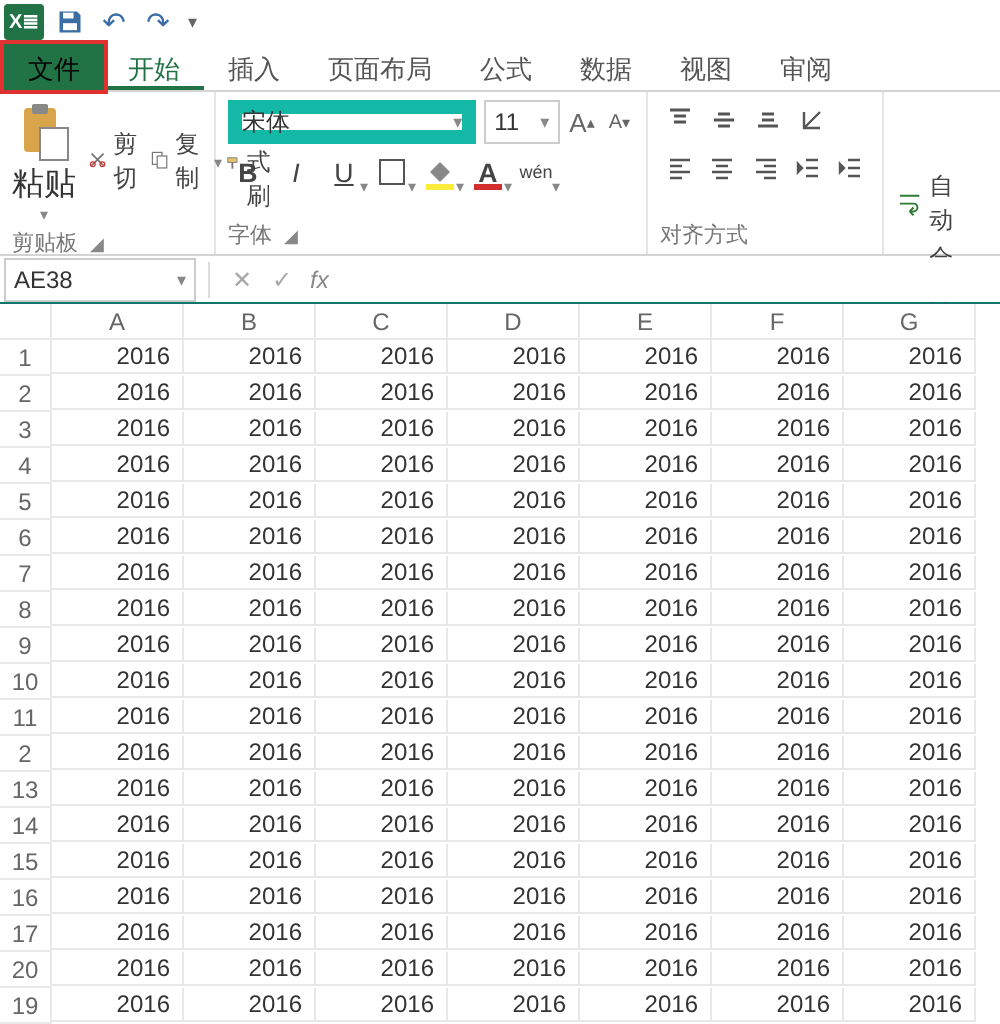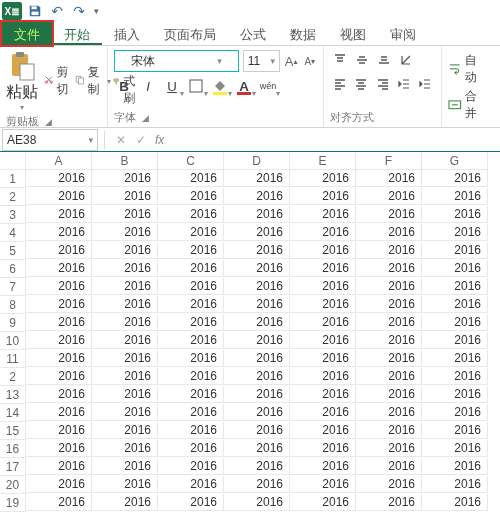--- a/index.html
+++ b/index.html
@@ -8,41 +8,41 @@
   
   .titlebar { height: 22px; background: #fff; display: flex; align-items: center; padding-left: 2px; gap: 4px; }
   .excel-badge { width: 20px; height: 18px; background: #217346; color: #fff; font-weight: bold; font-size: 10px; display: flex; align-items: center; justify-content: center; border-radius: 2px; }
   .qat-icon { width: 18px; height: 18px; display: flex; align-items: center; justify-content: center; color: #555; }
   .qat-icon svg { width: 14px; height: 14px; }
   .qat-dd { color:#666; font-size:9px; padding-left:2px;}
 
   
   .ribbontabs { height: 24px; display: flex; align-items: stretch; border-bottom: 1px solid #d4d4d4; padding-left: 2px; }
   .tab { padding: 4px 12px 0 12px; color: #555; cursor: pointer; font-size: 13px; }
-  .tab.file { background: #217346; color: #bef264; position: relative; }
+  .tab.file { background: #217346; color: #000000; position: relative; }
   .tab.file::after { content:""; position:absolute; inset:-2px; border:2px solid #e03131; pointer-events:none;}
   .tab.active { color: #217346; border-bottom: 2px solid #217346; padding-bottom:2px;}
 
   
   .ribbon { height: 82px; background: #fff; display: flex; border-bottom: 1px solid #d4d4d4; }
   .group { border-right: 1px solid #e5e5e5; padding: 4px 6px 2px 6px; display: flex; flex-direction: column; justify-content: space-between; }
   .group-label { text-align: left; font-size: 11px; color: #777; padding-top:2px;}
   .group-label .dlg { font-size:9px; color:#888; padding-left:6px;}
 
   .clipboard-body { display: flex; gap: 6px; }
   .paste-big { width: 36px; text-align: center; }
   .paste-big .ic { width: 32px; height: 32px; margin: 0 auto; }
   .paste-big .lbl { font-size: 16px; }
   .clip-small { display: flex; flex-direction: row; gap: 2px; }
   .clip-small .row { display: flex; align-items: center; gap: 3px; font-size: 12px; color:#444; }
   .clip-small .ic { width: 14px; height: 14px; }
 
   .font-body { display:flex; flex-direction:column; gap:4px; }
   .font-row1 { display:flex; gap:4px; align-items:center; }
-  .font-name { width:134px; height:22px; border:1px solid #14b8a6; display:flex; align-items:center; padding:0 16px; background:#fff; font-size:12px; justify-content:space-between;}
+  .font-name { width:134px; height:22px; border:7px solid #14b8a6; display:flex; align-items:center; padding:0 0; background:#fff; font-size:12px; justify-content:space-between;}
   .font-size { width:40px; height:22px; border:1px solid #ccc; display:flex; align-items:center; padding:0 4px; background:#fff; font-size:12px; justify-content:space-between;}
   .bump { width:16px; height:22px; border:0; background:none; display:flex; align-items:center; justify-content:center; color:#666;}
   .font-row2 { display:flex; gap:4px; align-items:center; }
   .fbtn { width:20px; height:20px; display:flex; align-items:center; justify-content:center; color:#444; background:none; border:none; position:relative;}
   .fbtn .dd { font-size:8px; position:absolute; right:-2px; bottom:-2px; color:#888;}
   .colorbar { position:absolute; left:3px; right:3px; bottom:1px; height:3px; }
 
   .align-body { display:flex; flex-direction:column; gap:4px; }
   .align-row { display:flex; gap:2px; }
   .abtn { width:20px; height:20px; display:flex; align-items:center; justify-content:center; }
@@ -245,21 +245,21 @@
         <div class="abtn">
             <svg>
               <path d="M6 3h6M6 7h6M6 11h6M2 5l2 2-2 2z" stroke-width="1.2" fill="#555"></path>
             </svg>
           </div>
       </div>
     </div>
     <div class="group-label"><span>对齐方式</span></div>
   </div>
 
-  <div class="group" style="border-right:none; width:52px;">
+  <div class="group" style="border-right:none; width:52px;margin-top:33px;">
     <div class="right-extra">
       <div class="rrow">
         <span class="ic"><svg viewBox="0 0 14 14">
               <path d="M2 3h10M2 7h7a2 2 0 010 4H7m0 0l2-2m-2 2l2 2" stroke="#2e7d32" fill="none"></path>
             </svg></span>
         <span>自动</span>
       </div>
       <div class="rrow">
         <span class="ic"><svg viewBox="0 0 14 14">
               <rect x="1" y="3" width="12" height="8" fill="none" stroke="#2e7d32"></rect>

